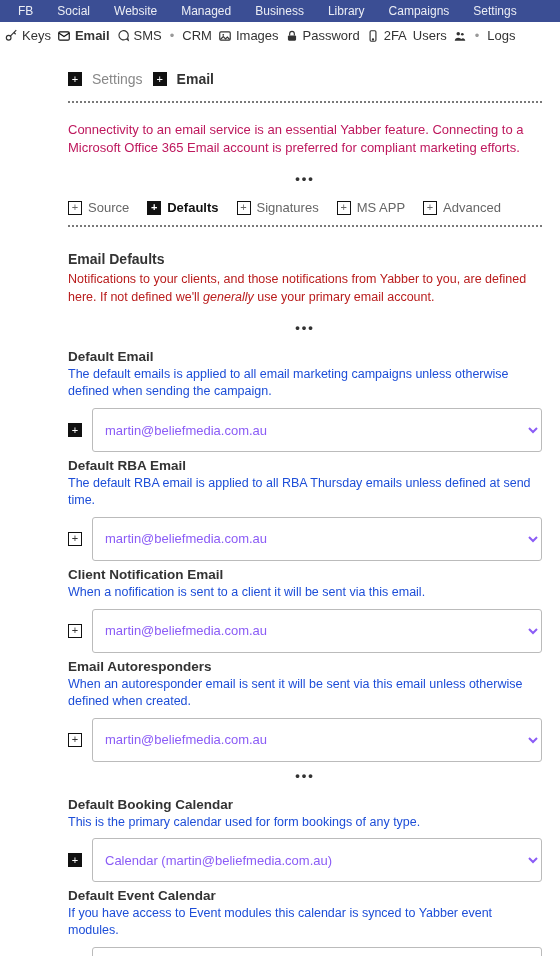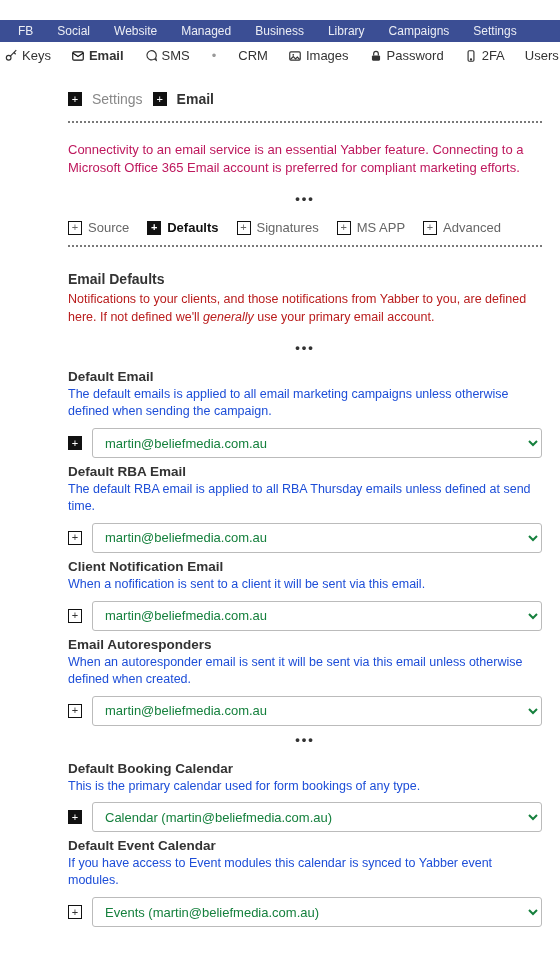--- a/index.html
+++ b/index.html
@@ -14,28 +14,27 @@
   .topnav {
     background: #3b4e94;
     height: 22px;
     display: flex;
     align-items: center;
     gap: 24px;
     padding: 0 18px;
     overflow: hidden;
     color: #fff;
     font-size: 12px;
-    margin-top: 20px;
   }
   .topnav span { white-space: nowrap; opacity: .9; }
   
   .subnav {
     display: flex;
     align-items: flex-end;
-    gap: 20px;
+    gap: 6px;
     padding: 6px 4px 10px 4px;
     font-size: 13px;
     color: #333;
     flex-wrap: nowrap;
   }
   .subnav .sep { color: #999; margin: 0 2px; }
   .subnav .item { display: inline-flex; align-items: center; gap: 4px; white-space: nowrap; }
   .subnav .item.strong { font-weight: 700; }
   .subnav svg { width: 14px; height: 14px; }
   
@@ -69,26 +68,26 @@
   .section-title { font-weight: 700; font-size: 14px; margin: 24px 0 4px 0; }
   .section-desc { color: #b91c1c; font-size: 12.5px; line-height: 1.4; margin-bottom: 14px; }
   .section-desc em { font-style: italic; }
   .field { margin-bottom: 6px; }
   .field-label { font-weight: 700; font-size: 13.5px; margin-bottom: 2px; }
   .field-desc { color: #1d4ed8; font-size: 12.5px; line-height: 1.35; margin-bottom: 8px; }
   .control-row { display: flex; align-items: center; gap: 10px; }
   .control-row .plusbox { flex: 0 0 auto; }
   select.sel {
     flex: 1 1 auto;
-    height: 30px;
+    height: 44px;
     border: 1px solid #bbb;
     border-radius: 3px;
     padding: 0 8px;
     font-size: 13px;
-    color: #15803d;
+    color: #8b5cf6;
     background: #fff;
     appearance: auto;
   }
 </style>
 </head>
 <body>
 
 <nav class="topnav">
   <span>FB</span>
   <span>Social</span>

